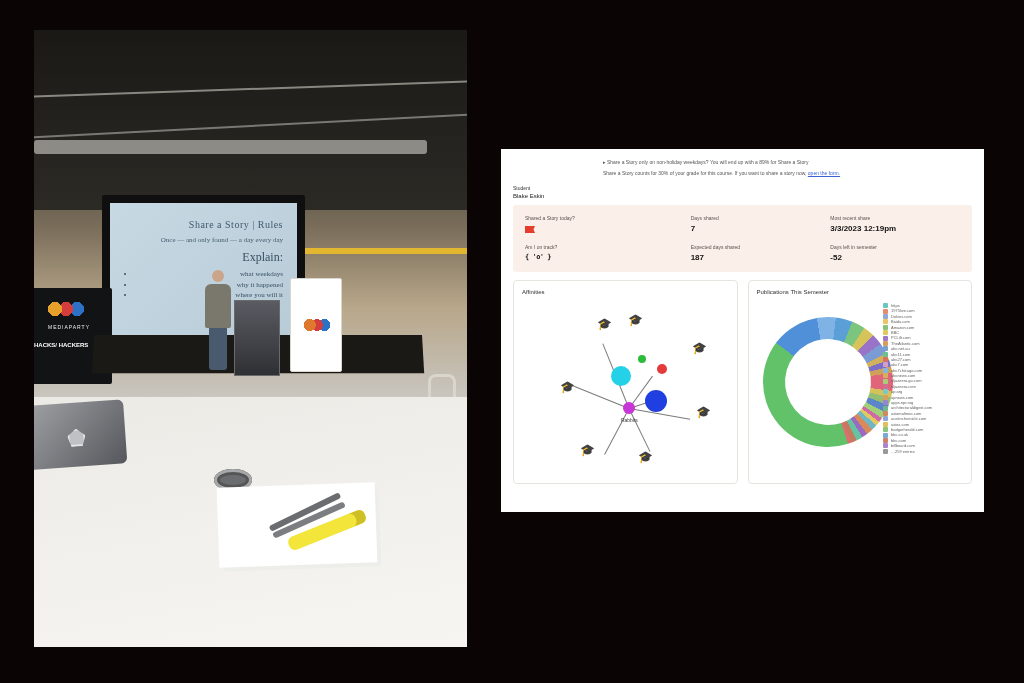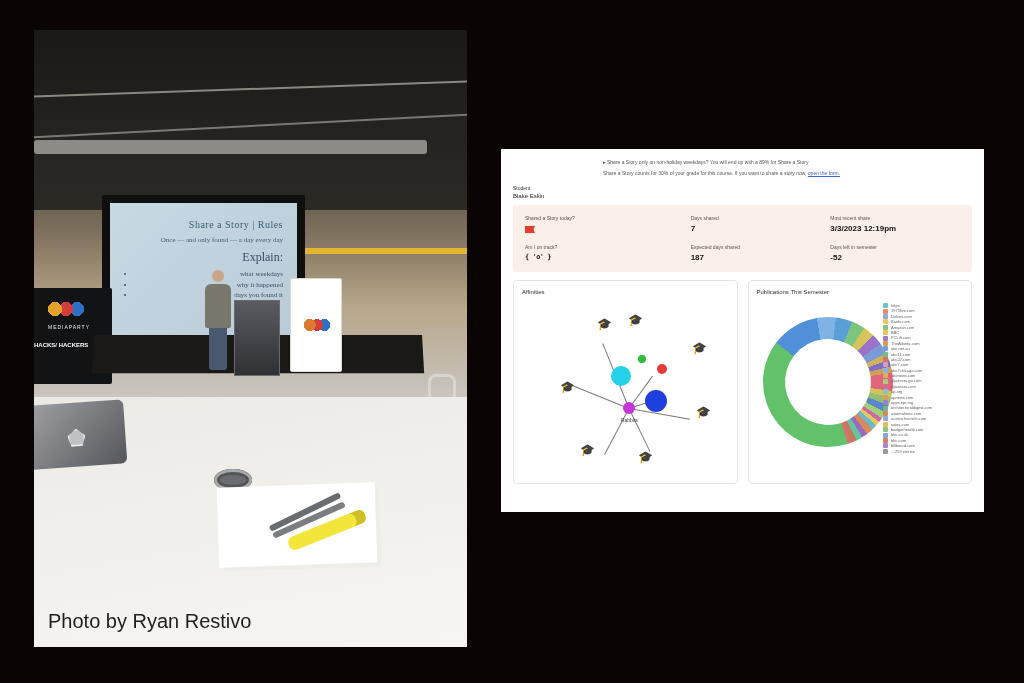--- a/index.html
+++ b/index.html
@@ -228,21 +228,21 @@
 
   <div class="screen-area">
     <div class="screen-frame"></div>
     <div class="screen-inner">
       <div class="title">Share a Story | Rules</div>
       <div class="subtitle">Once — and only found — a day every day</div>
       <div class="explain">Explain:</div>
       <ul>
         <li>what weekdays</li>
         <li>why it happened</li>
-        <li>days you found it</li>
+        <li>where you will it</li>
       </ul>
     </div>
   </div>
 
   <div class="mediaparty">
     <div class="label">MEDIAPARTY</div>
     <div class="hacks">HACKS/
 HACKERS</div>
   </div>
 
@@ -264,21 +264,20 @@
   <div class="desk"></div>
   <div class="laptop">
       <div class="lid"></div>
     </div>
   <div class="grommet"></div>
   <div class="papers"></div>
   <div class="pen p1"></div>
   <div class="pen p2"></div>
   <div class="hiliter"></div>
 
-  <div class="photo-credit">Photo by Ryan Restivo</div>
 </div>
 
 <div class="dashboard">
   <div class="dash-intro">
     <span class="bullet">▸ </span><span>Share a Story only on non-holiday weekdays? You will end up with a 89% for Share a Story</span>
   </div>
   <div class="dash-intro" style="margin-left:90px; margin-top:4px;">
     <span>Share a Story counts for 30% of your grade for this course. If you want to share a story now, </span><a href="#">open the form.</a>
   </div>
 

